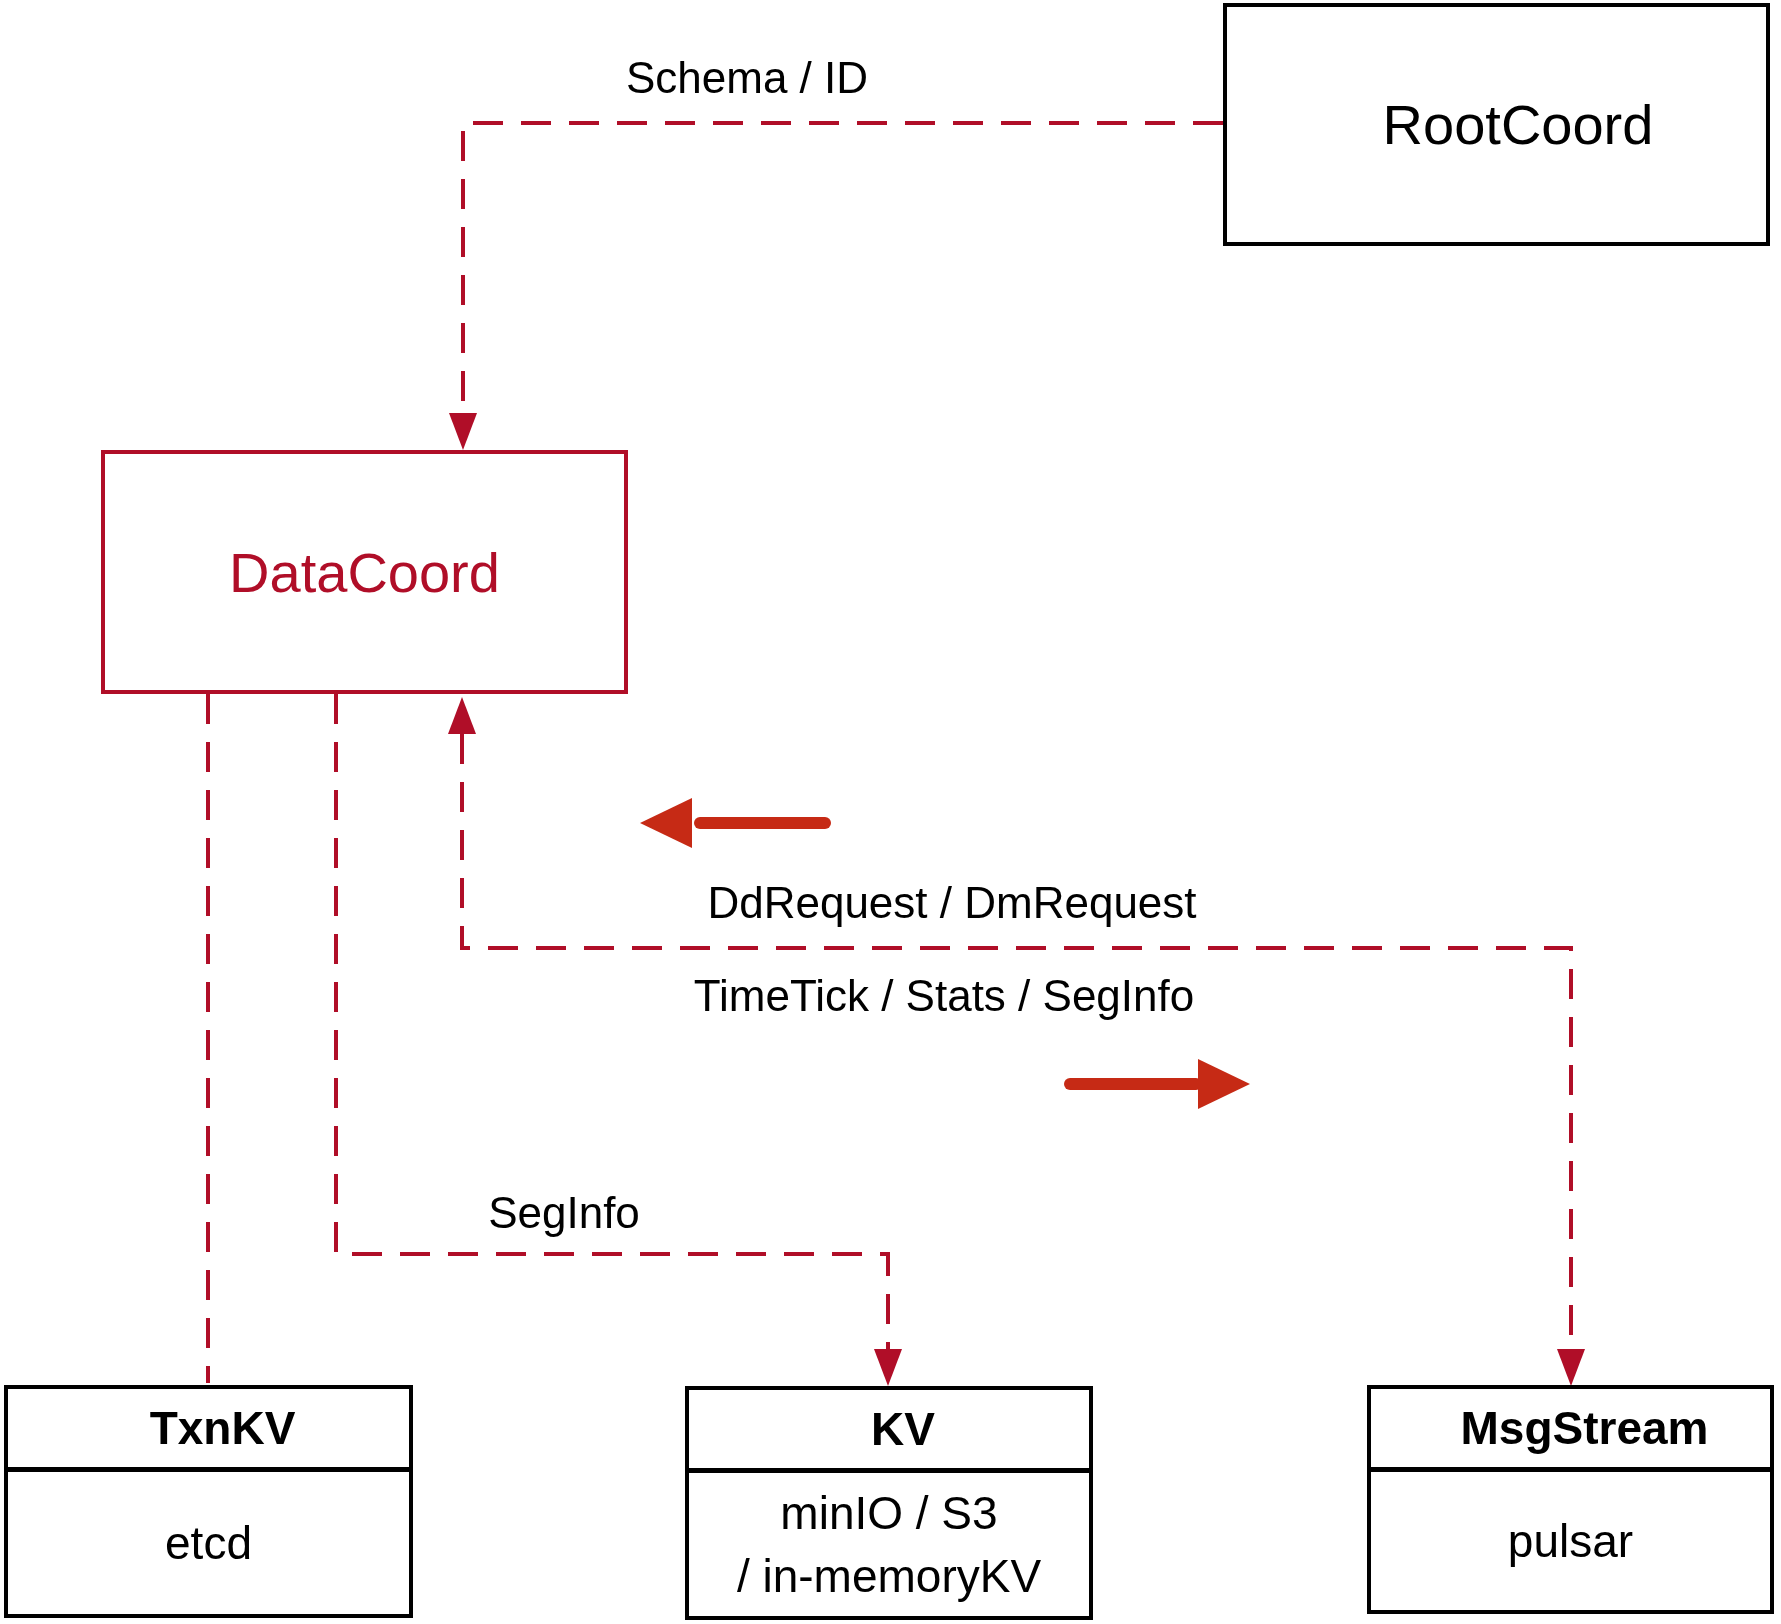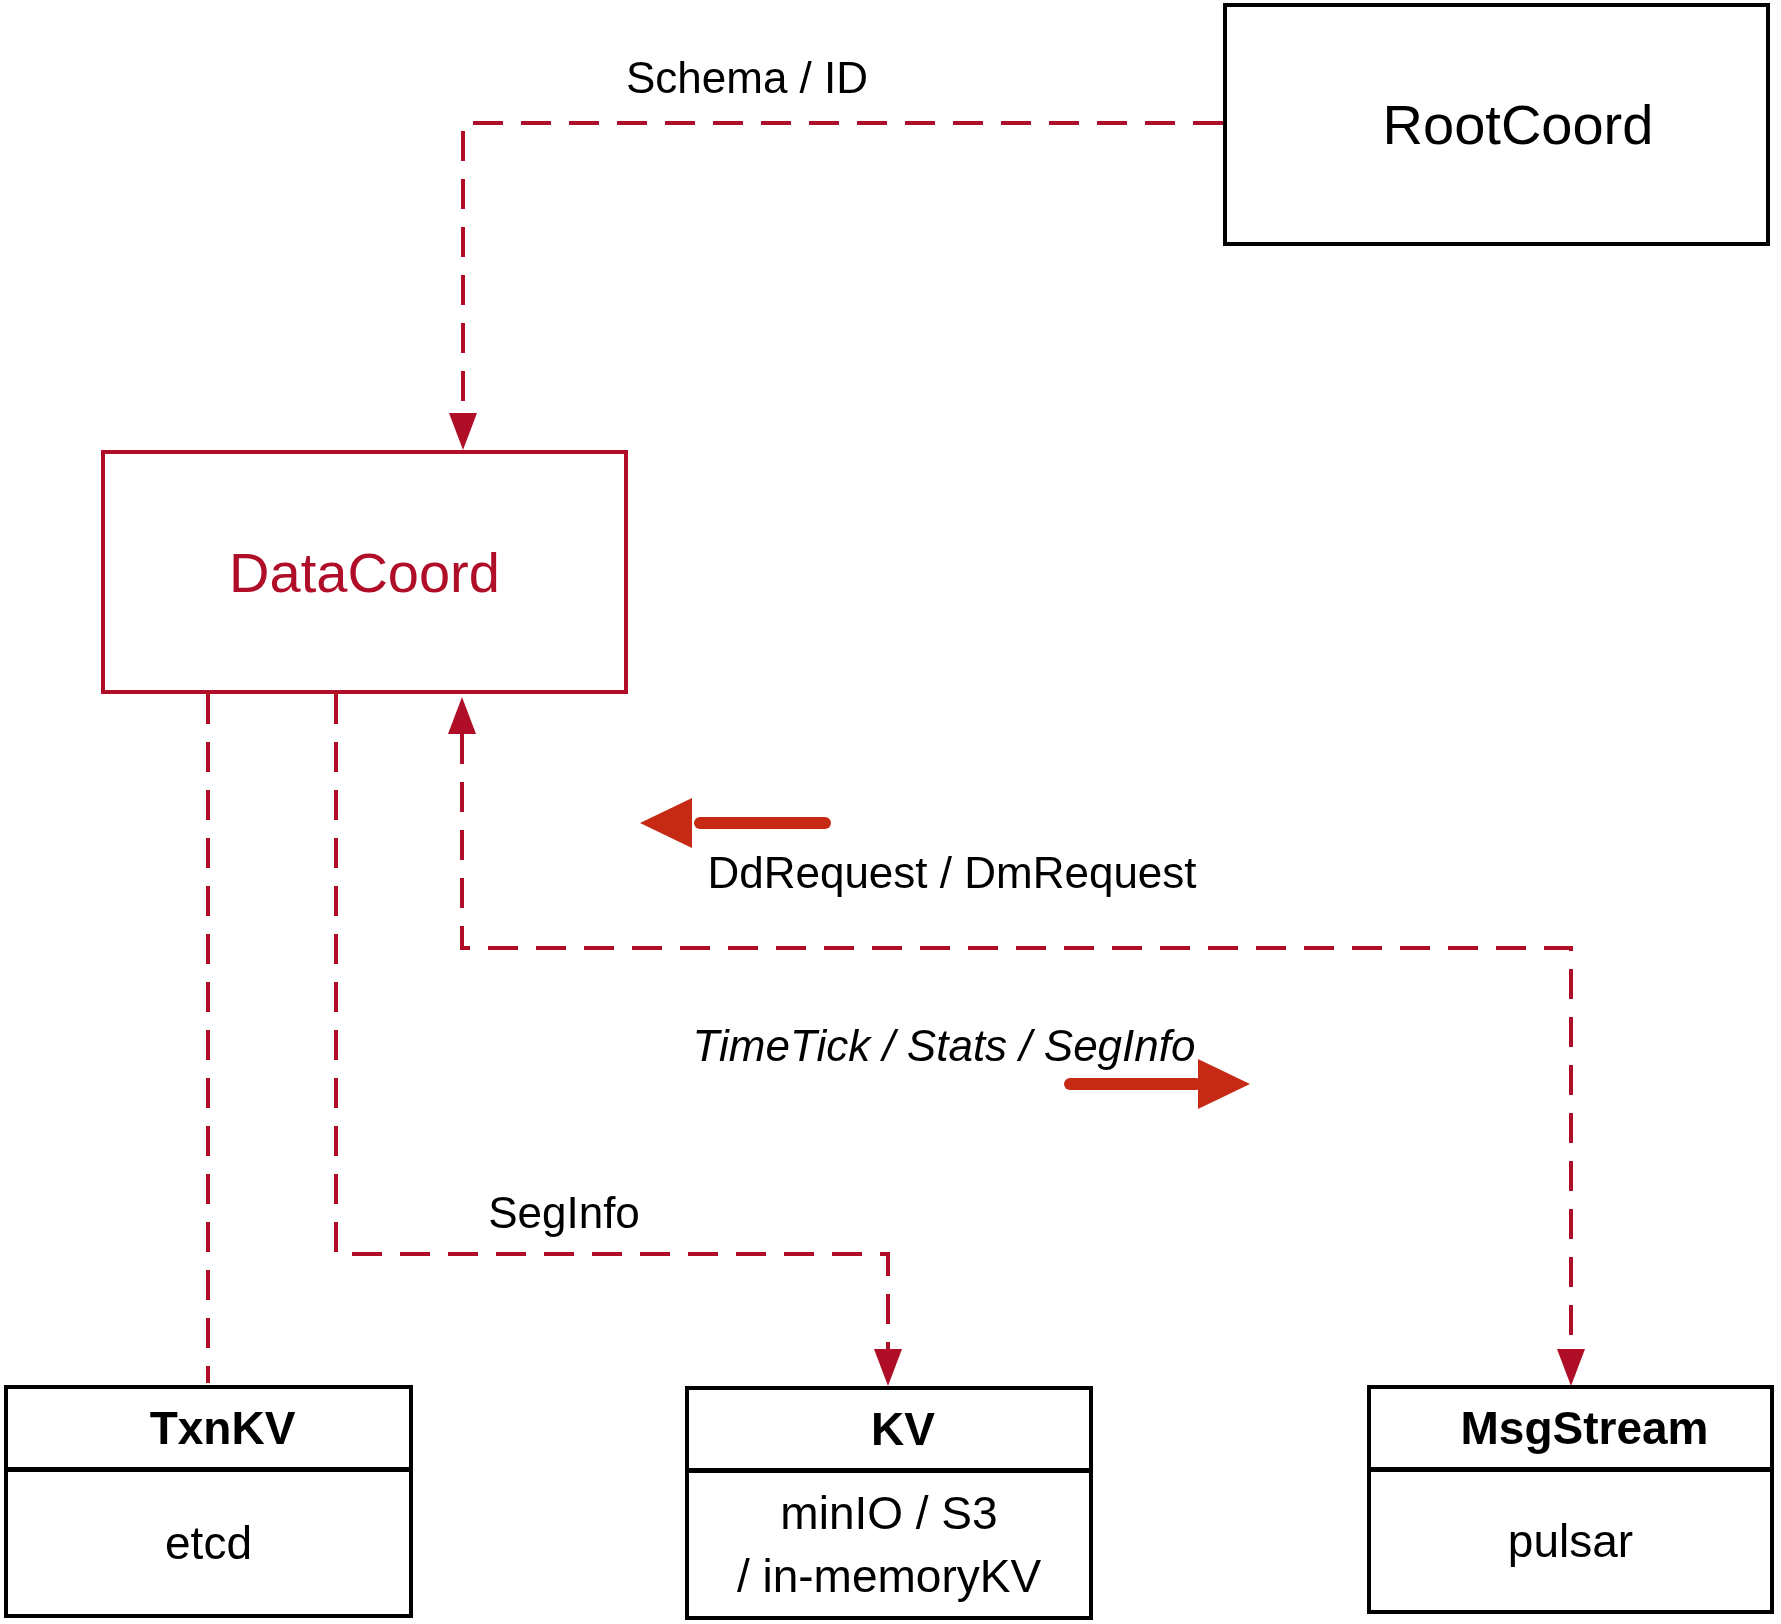--- a/index.html
+++ b/index.html
@@ -88,22 +88,22 @@
   }
 
   .edge-label {
     position: absolute;
     transform: translate(-50%, -50%);
     font-size: 44px;
     color: var(--ink);
     white-space: nowrap;
   }
   .label-schema  { left: 747px;  top: 78px; }
-  .label-dd      { left: 952px;  top: 873px; }
-  .label-tt      { left: 944px;  top: 1046px; font-style: italic; }
+  .label-dd      { left: 952px;  top: 903px; }
+  .label-tt      { left: 944px;  top: 996px; }
   .label-binlogs { left: 564px;  top: 1213px; }
 </style>
 </head>
 <body>
 
 <div class="canvas">
 
   <svg class="edges" viewBox="0 0 1781 1624" aria-hidden="true">
 
     <polyline class="dashed" points="1223,123 463,123 463,414"></polyline>

